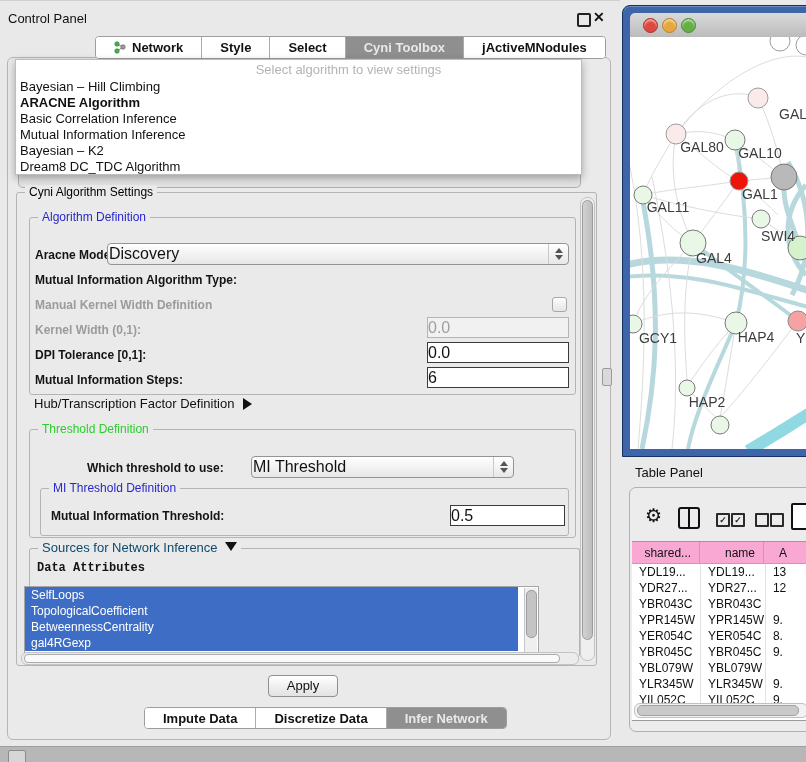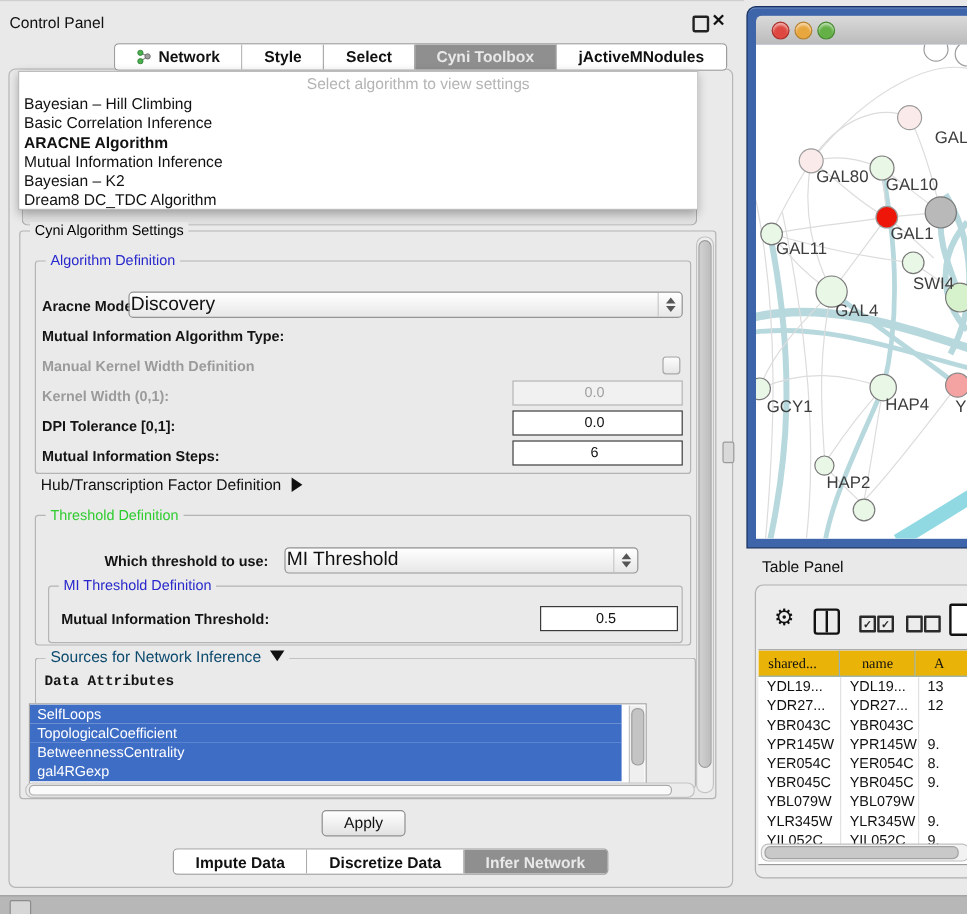--- a/index.html
+++ b/index.html
@@ -27,21 +27,21 @@
   #combo-remnant{left:18px;top:172px;width:561px;height:15px;background:#e2e2e2;border:1px solid #aeaeae;border-top:none;border-radius:0 0 5px 5px;}
 
   
   .group{position:absolute;border:1px solid #b4b4b4;border-radius:3px;}
   .gtitle{position:absolute;top:-8px;left:8px;background:#eaeaea;padding:0 4px;font-size:12px;white-space:nowrap;}
   .blue{color:#2727cc;}
   .green{color:#2ecc2e;}
   #settings-group{left:16px;top:192px;width:579px;height:472px;}
   .blab{position:absolute;font-size:12px;font-weight:bold;color:#141414;white-space:nowrap;}
   .dlab{color:#9b9b9b;}
-  .field{position:absolute;height:19px;background:#fff;border:1px solid #3a3a3a;font-size:12px;color:#111;text-align:center;padding-right:5px;line-height:19px;}
+  .field{position:absolute;height:19px;background:#fff;border:1px solid #3a3a3a;font-size:16px;color:#111;text-align:left;padding-right:5px;line-height:19px;}
   .field.disabled{background:#f1f1f1;border:1px solid #b5b5b5;color:#9f9f9f;}
   .combo{position:absolute;height:22px;border:1px solid #949494;border-radius:4px;background:linear-gradient(#ffffff,#e7e7e7);font-size:16px;line-height:20px;padding-left:1px;box-sizing:border-box;color:#111;}
   .stepper{position:absolute;right:0;top:0;width:19px;height:100%;border-left:1px solid #c9c9c9;display:flex;flex-direction:column;align-items:center;justify-content:center;gap:2px;}
   .tri-up{width:0;height:0;border-left:4px solid transparent;border-right:4px solid transparent;border-bottom:5px solid #555;}
   .tri-dn{width:0;height:0;border-left:4px solid transparent;border-right:4px solid transparent;border-top:5px solid #555;}
   .checkbox{position:absolute;width:13px;height:13px;border:1px solid #a8a8a8;border-radius:3px;background:linear-gradient(#fcfcfc,#e6e6e6);}
   .tri-right{display:inline-block;width:0;height:0;border-left:9px solid #111;border-top:6px solid transparent;border-bottom:6px solid transparent;margin-left:9px;vertical-align:-2px;}
   .tri-down{display:inline-block;width:0;height:0;border-top:9px solid #111;border-left:6px solid transparent;border-right:6px solid transparent;margin-left:7px;vertical-align:1px;}
   #hub-row{left:17px;top:203px;font-size:13px;color:#111;}
   #sources-title{font-size:13px;color:#0c4a6e;}
@@ -82,21 +82,21 @@
   #table-title{left:635px;top:465px;font-size:13px;color:#111;}
   #table-panel{left:629px;top:487px;width:190px;height:243px;background:#ececec;border:1px solid #b0b0b0;border-radius:7px;}
   .ticon{position:absolute;}
   #gear-icon{left:15px;top:17px;font-size:19px;color:#111;line-height:22px;}
   #col-icon{left:48px;top:19px;width:18px;height:18px;border:2px solid #111;border-radius:3px;}
   #col-icon::after{content:"";position:absolute;left:8px;top:0;width:2px;height:100%;background:#111;}
   .cb{position:absolute;width:10px;height:10px;border:2px solid #2a2a2a;border-radius:1px;font-size:9px;line-height:10px;text-align:center;color:#2a2a2a;font-weight:bold;}
   #doc-icon{left:161px;top:15px;width:18px;height:23px;border:2px solid #111;border-radius:2px;background:#fff;}
   #table-wrap{position:absolute;left:2px;top:53px;width:186px;height:178px;background:#fff;border:1px solid #9a9a9a;border-left:none;overflow:hidden;}
   .thead{display:flex;height:22px;}
-  .th{box-sizing:border-box;background:#eab308;border-right:1px solid #8fb3c0;border-bottom:1px solid #8fb3c0;font-size:12px;color:#111;line-height:22px;text-align:right;padding-right:18px;overflow:hidden;font-family:Liberation Serif, serif;}
+  .th{box-sizing:border-box;background:#f9a8d4;border-right:1px solid #8fb3c0;border-bottom:1px solid #8fb3c0;font-size:12px;color:#111;line-height:22px;text-align:right;padding-right:8px;overflow:hidden;}
   .th.left{text-align:left;padding-left:15px;}
   .trow{display:flex;height:16px;}
   .td{box-sizing:border-box;font-size:12px;color:#111;line-height:16px;padding-left:7px;border-right:1px solid #e2e2e2;overflow:hidden;white-space:nowrap;}
   #table-hscroll{left:4px;top:215px;width:172px;height:13px;background:#f2f2f2;border:1px solid #c0c0c0;border-radius:6px;}
   #table-hthumb{position:absolute;left:2px;top:1px;width:160px;height:9px;background:#c9c9c9;border:1px solid #a2a2a2;border-radius:5px;}
 
   
   #bottom-band{left:0;top:746px;width:806px;height:16px;background:#b7b7b7;border-top:1px solid #9e9e9e;}
   #corner-icon{left:8px;top:750px;width:16px;height:12px;background:#d6d6d6;border:1px solid #8c8c8c;border-radius:2px;}
 </style>
@@ -172,21 +172,21 @@
     </div>
 
     <div class="abs nowrap" id="hub-row">
       <span>Hub/Transcription Factor Definition</span><span class="tri-right"></span>
     </div>
 
     <div class="group" style="left:12px;top:236px;width:545px;height:107px;">
       <span class="gtitle green">Threshold Definition</span>
 
       <span class="blab" style="left:57px;top:31px;">Which threshold to use:</span>
-      <div class="combo" style="left:207px;top:26px;width:295px;">
+      <div class="combo" style="left:221px;top:26px;width:263px;">
         <span>MI Threshold</span>
         <span class="stepper">
             <i class="tri-up"></i>
             <i class="tri-dn"></i>
           </span>
       </div>
 
       <div class="group" style="left:10px;top:58px;width:527px;height:46px;">
         <span class="gtitle blue">MI Threshold Definition</span>
         <span class="blab" style="left:10px;top:20px;">Mutual Information Threshold:</span>
@@ -228,22 +228,22 @@
         <span>Discretize Data</span>
       </div>
     <div class="tab selected">
         <span>Infer Network</span>
       </div>
   </div>
 
   <div class="abs" id="algo-popup">
     <div id="algo-placeholder">Select algorithm to view settings</div>
     <div class="algo-item">Bayesian – Hill Climbing</div>
+    <div class="algo-item bold">ARACNE Algorithm</div>
     <div class="algo-item">Basic Correlation Inference</div>
-    <div class="algo-item bold">ARACNE Algorithm</div>
     <div class="algo-item">Mutual Information Inference</div>
     <div class="algo-item">Bayesian – K2</div>
     <div class="algo-item">Dream8 DC_TDC Algorithm</div>
   </div>
 
   <div class="abs" id="split-handle"></div>
 
   <div class="abs" id="net-window">
     <div id="net-titlebar">
       <div class="light" id="light-close"></div>

